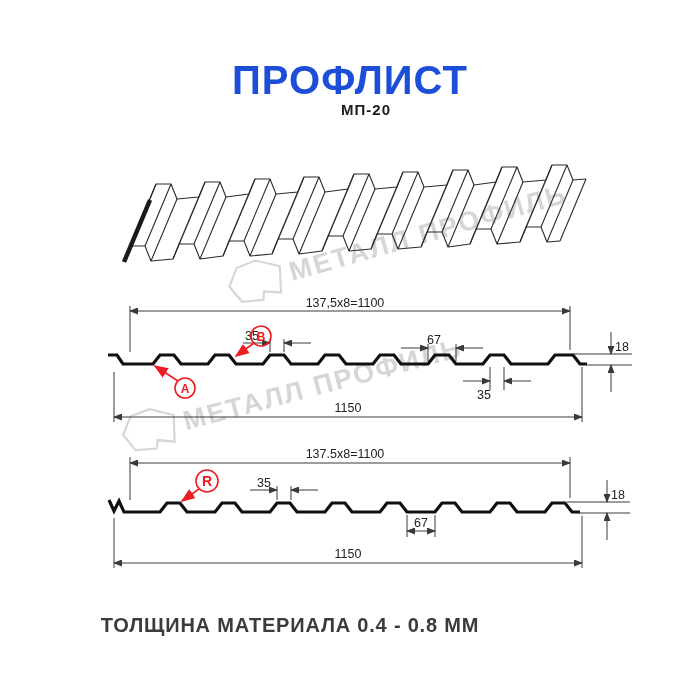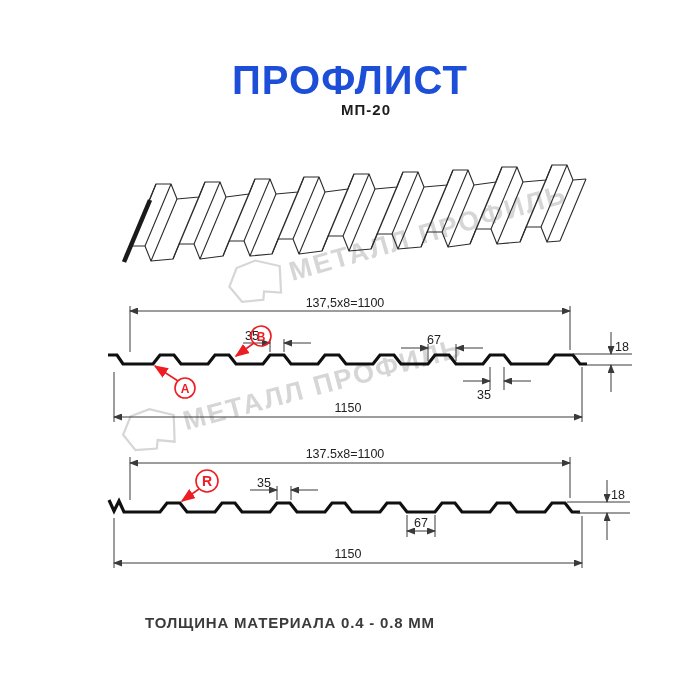--- a/index.html
+++ b/index.html
@@ -3,21 +3,21 @@
 <meta charset="utf-8">
 <style>
   html,body{margin:0;padding:0;background:#fff;}
   .page{position:relative;width:700px;height:700px;background:#ffffff;overflow:hidden;
         font-family:"Liberation Sans",sans-serif;}
   .title{position:absolute;top:58px;left:0;width:700px;text-align:center;
          font-size:40px;font-weight:700;letter-spacing:1px;color:#1d4ed8;}
   .subtitle{position:absolute;top:101px;left:16px;width:700px;text-align:center;
             font-size:15px;font-weight:700;letter-spacing:1px;color:#1c1c1c;}
   .footer{position:absolute;top:614px;left:0;width:580px;text-align:center;
-          font-size:15px;font-weight:700;letter-spacing:.8px;color:#3b3b3b;}
+          font-size:20px;font-weight:700;letter-spacing:.8px;color:#3b3b3b;}
   svg{position:absolute;top:0;left:0;}
   .dim-line{stroke:#3a3a3a;stroke-width:1;fill:none;}
   .thin-line{stroke:#3a3a3a;stroke-width:1;fill:none;}
   .profile{stroke:#101010;stroke-width:3.2;fill:none;stroke-linejoin:miter;}
   .sheet3d{stroke:#2b2b2b;stroke-width:1.1;fill:none;stroke-linejoin:round;}
   .sheet-edge{stroke:#1a1a1a;stroke-width:4.5;fill:none;}
   .dim-text{font-size:12.5px;fill:#222;font-weight:400;}
   .red{stroke:#ee1c23;fill:none;stroke-width:1.6;}
   .red-letter{fill:#ee1c23;font-weight:700;font-size:12px;}
   .wm-text{font-size:27px;font-weight:700;letter-spacing:2px;fill:#d6d6d6;}

